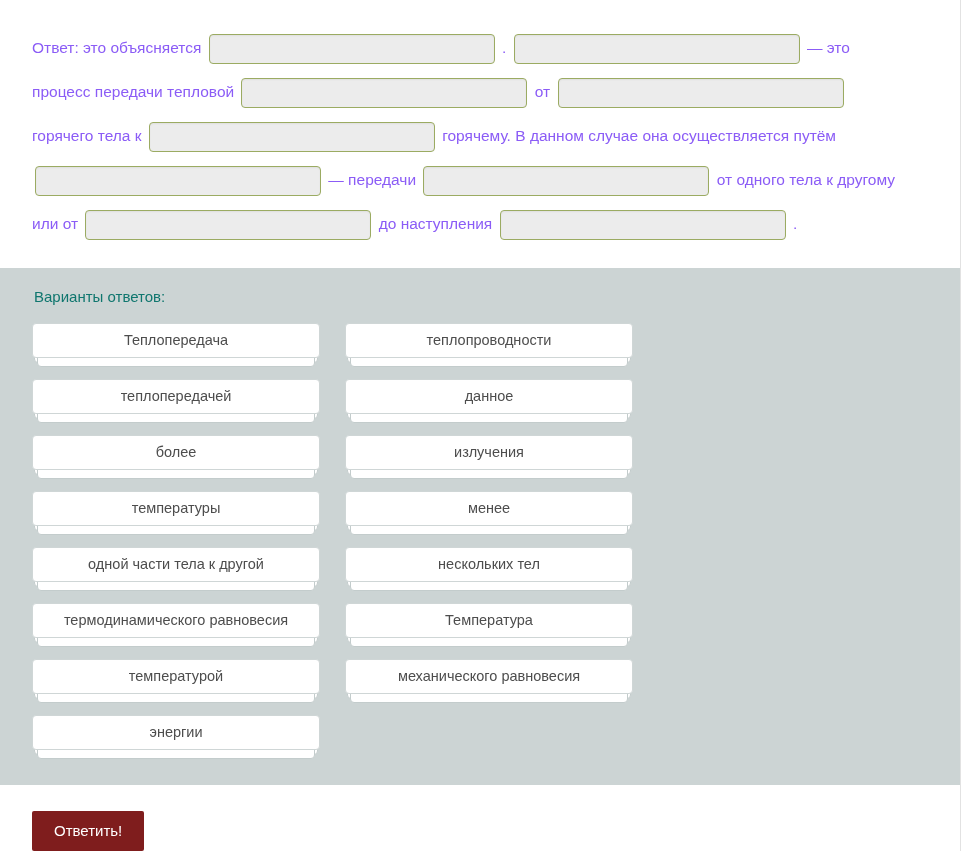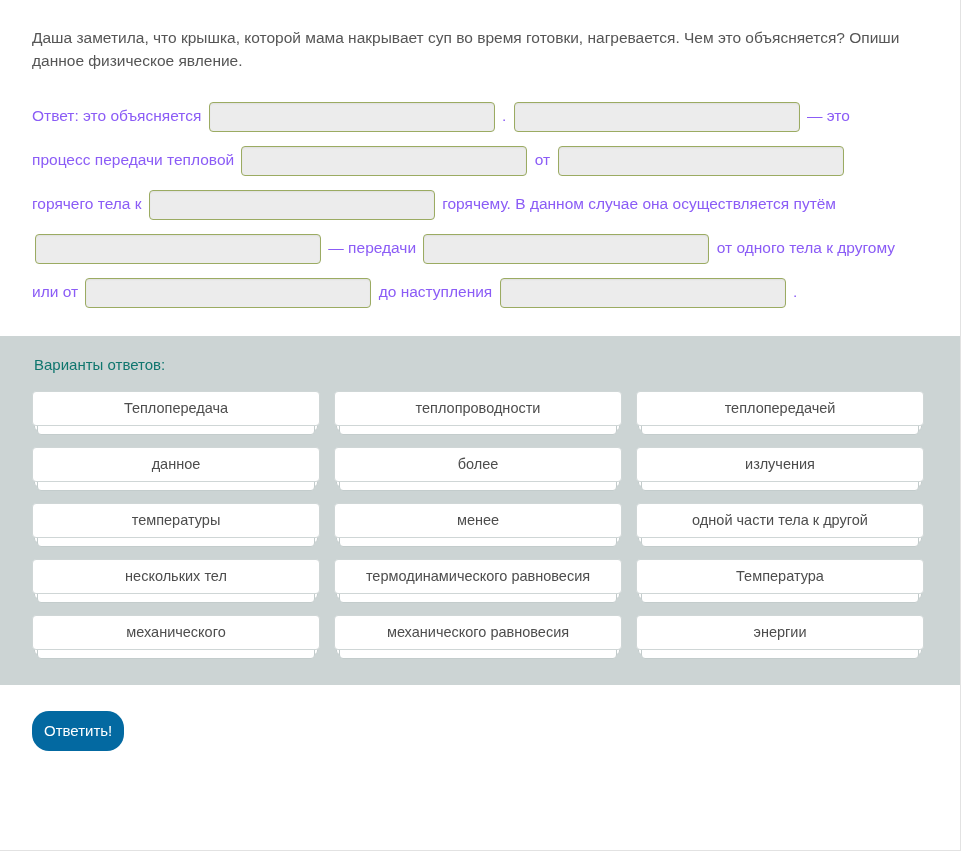--- a/index.html
+++ b/index.html
@@ -63,21 +63,21 @@
     flex: 0 0 auto;
   }
   .options-title {
     font-size: 15px;
     color: #0f766e;
     margin: 0 0 18px 2px;
   }
   .options-grid {
     display: flex;
     flex-wrap: wrap;
-    gap: 12px 14px;
+    gap: 12px 25px;
   }
   .option-wrap {
     width: 288px;
     position: relative;
     padding-bottom: 9px;
   }
   
   .option-wrap::before,
   .option-wrap::after {
     content: "";
@@ -110,39 +110,38 @@
   }
 
   
   .footer-section {
     background: #ffffff;
     padding: 26px 32px;
     flex: 1 1 auto;
   }
   .submit-btn {
     display: inline-block;
-    background: #0369a1;
+    background: #7f1d1d;
     color: #ffffff;
     font-size: 15px;
     border: none;
-    border-radius: 17px;
-    padding: 0 12px;
+    border-radius: 2px;
+    padding: 0 22px;
     height: 40px;
     line-height: 40px;
     cursor: pointer;
     font-family: "Liberation Sans", sans-serif;
   }
 </style>
 </head>
 <body>
 
 <div class="page">
 
   <div class="question-section">
-    <p class="question-text">Даша заметила, что крышка, которой мама накрывает суп во время готовки, нагревается. Чем это объясняется? Опиши данное физическое явление.</p>
     <div class="fill-body"><span class="tok">Ответ: это объясняется</span> <span class="blank" style="width: 286px;"></span> <span class="tok">.</span> <span class="blank" style="width: 286px;"></span> <span class="tok">— это</span> <span class="tok">процесс передачи тепловой</span> <span class="blank" style="width: 286px;"></span> <span class="tok">от</span> <span class="blank" style="width: 286px;"></span> <span class="tok">горячего тела к</span> <span class="blank" style="width: 286px;"></span> <span class="tok">горячему. В данном случае она осуществляется путём</span> <span class="blank" style="width: 286px;"></span> <span class="tok">— передачи</span> <span class="blank" style="width: 286px;"></span> <span class="tok">от одного тела к другому</span> <span class="tok">или от</span> <span class="blank" style="width: 286px;"></span> <span class="tok">до наступления</span> <span class="blank" style="width: 286px;"></span> <span class="tok">.</span> </div>
   </div>
 
   <div class="options-section">
     <div class="options-title">Варианты ответов:</div>
     <div class="options-grid">
         <div class="option-wrap">
           <div class="option-card">Теплопередача</div>
         </div>
         <div class="option-wrap">
@@ -172,21 +171,21 @@
         <div class="option-wrap">
           <div class="option-card">нескольких тел</div>
         </div>
         <div class="option-wrap">
           <div class="option-card">термодинамического равновесия</div>
         </div>
         <div class="option-wrap">
           <div class="option-card">Температура</div>
         </div>
         <div class="option-wrap">
-          <div class="option-card">механического</div>
+          <div class="option-card">температурой</div>
         </div>
         <div class="option-wrap">
           <div class="option-card">механического равновесия</div>
         </div>
         <div class="option-wrap">
           <div class="option-card">энергии</div>
         </div>
       </div>
   </div>
 

